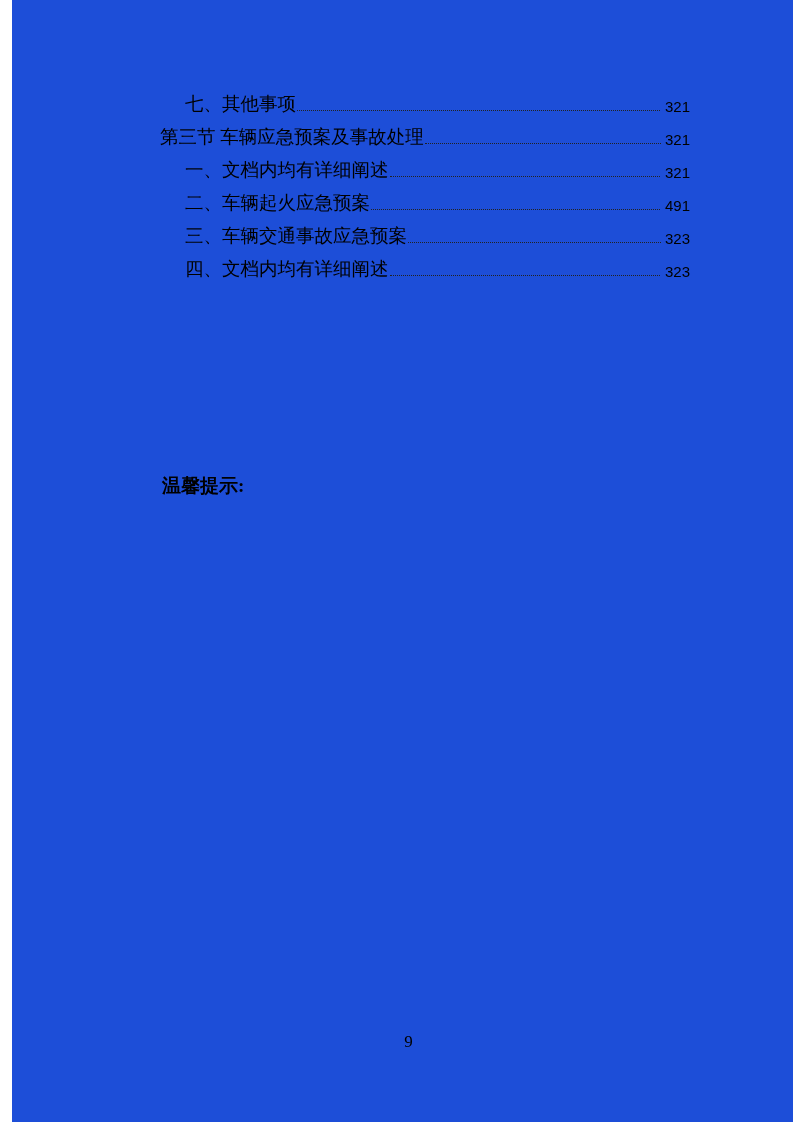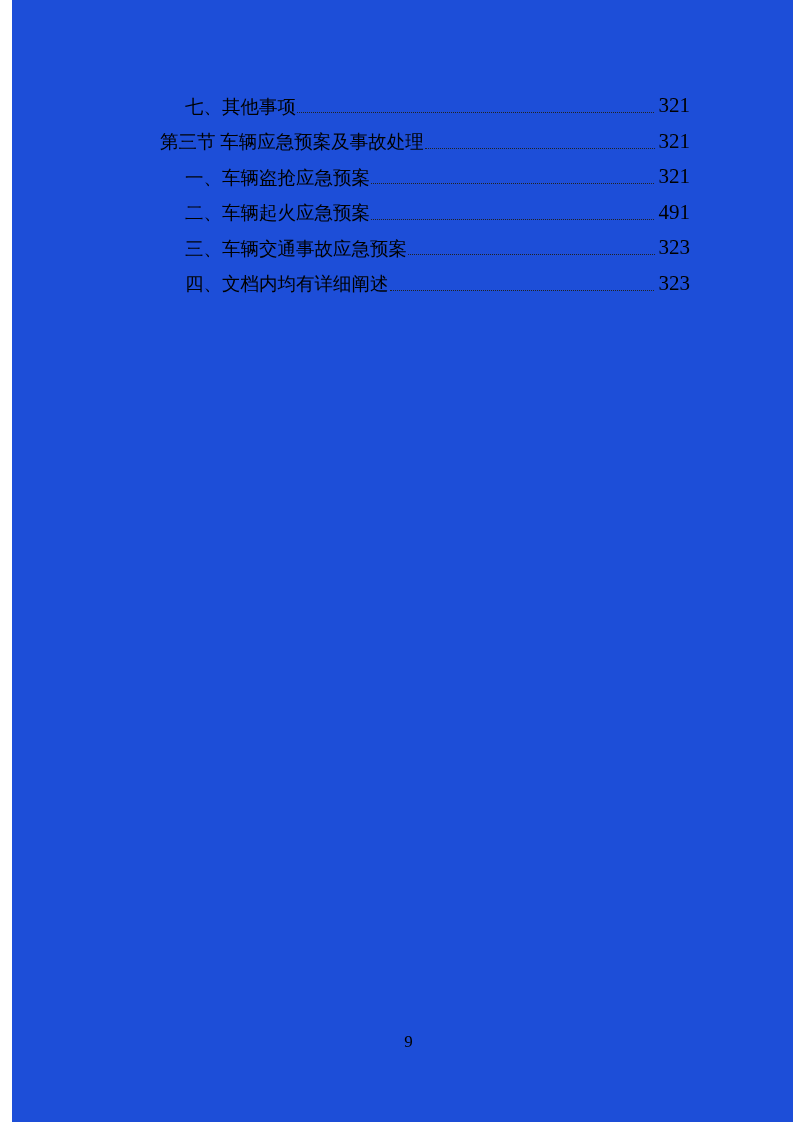--- a/index.html
+++ b/index.html
@@ -45,22 +45,22 @@
   .dots {
     flex: 1 1 auto;
     overflow: hidden;
     margin: 0 1px 3px 1px;
     border-bottom: 1.4px dotted #222;
     height: 12px;
   }
   .pagenum {
     flex: 0 0 auto;
     padding-left: 4px;
-    font-family: Liberation Serif, serif;
-    font-size: 21px;
+    font-family: Liberation Sans, sans-serif;
+    font-size: 15px;
   }
   .tight .dots { margin-right: 0; }
   .notice {
     position: absolute;
     left: 150px;
     top: 470px;
     width: 540px;
     font-weight: bold;
     font-size: 19px;
     line-height: 1.65;
@@ -97,21 +97,21 @@
 
     <div class="toc-row tight">
       <span class="ind1"></span>
       <span class="toc-title">第三节  车辆应急预案及事故处理</span>
       <span class="dots"></span>
       <span class="pagenum">321</span>
     </div>
 
     <div class="toc-row">
       <span class="ind2"></span>
-      <span class="toc-title">一、车辆盗抢应急预案</span>
+      <span class="toc-title">一、文档内均有详细阐述</span>
       <span class="dots"></span>
       <span class="pagenum">321</span>
     </div>
 
     <div class="toc-row">
       <span class="ind2"></span>
       <span class="toc-title">二、车辆起火应急预案</span>
       <span class="dots"></span>
       <span class="pagenum">491</span>
     </div>
@@ -127,17 +127,18 @@
       <span class="ind2"></span>
       <span class="toc-title">四、文档内均有详细阐述</span>
       <span class="dots"></span>
       <span class="pagenum">323</span>
     </div>
 
 
   </div>
 
   <div class="notice">
+    <div class="notice-title">温馨提示:</div>
   </div>
 
   <div class="footer-pagenum">9</div>
 
 </div>
 
 </body></html>

